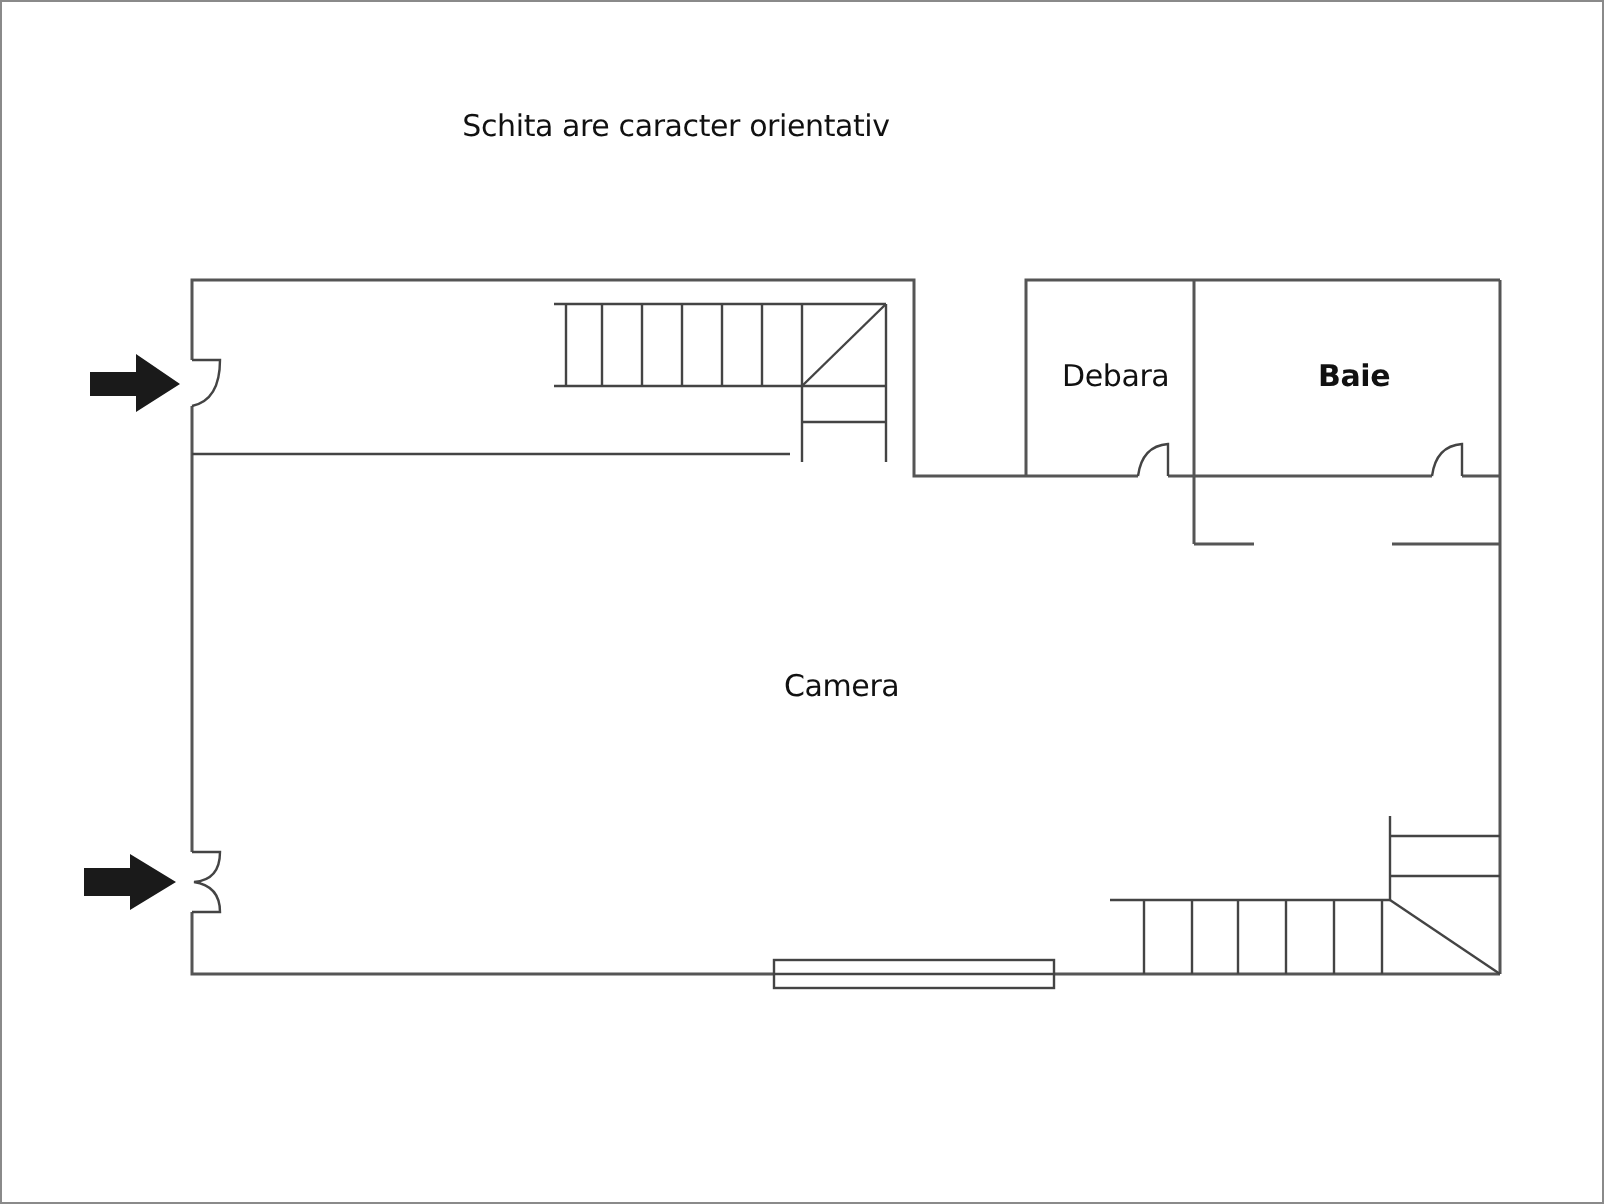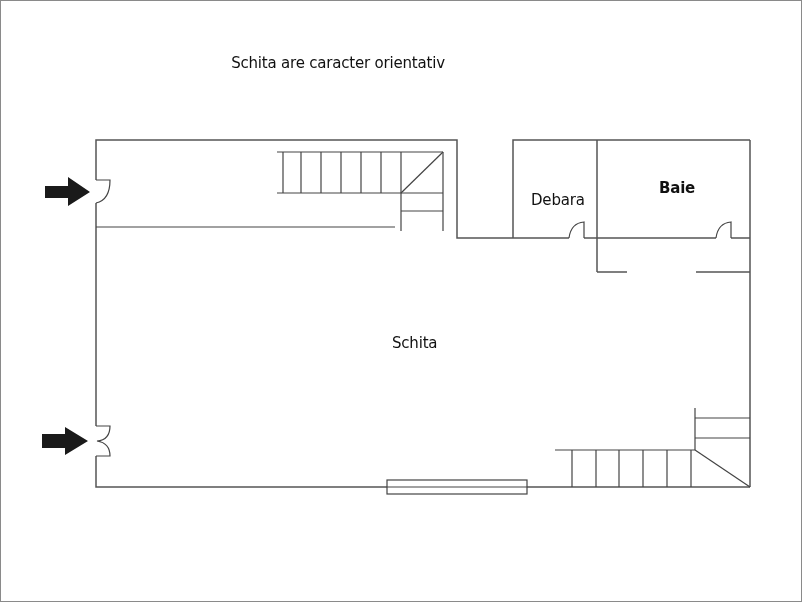--- a/index.html
+++ b/index.html
@@ -105,15 +105,15 @@
   </g>
 
   <g>
     <polygon points="45,186 68,186 68,177 90,192 68,206 68,198 45,198" fill="#1a1a1a"></polygon>
   </g>
   <g>
     <polygon points="42,434 65,434 65,427 88,441 65,455 65,448 42,448" fill="#1a1a1a"></polygon>
   </g>
 </svg>
 
-<div class="room-label" style="left:392px; top:334px;">Schita</div>
-<div class="room-label" style="left:531px; top:179px;margin-top:12px;">Debara</div>
+<div class="room-label" style="left:392px; top:334px;">Camera</div>
+<div class="room-label" style="left:531px; top:179px;">Debara</div>
 <div class="room-label" style="left:659px; top:179px;font-weight:bold;">Baie</div>
 
 </body></html>

